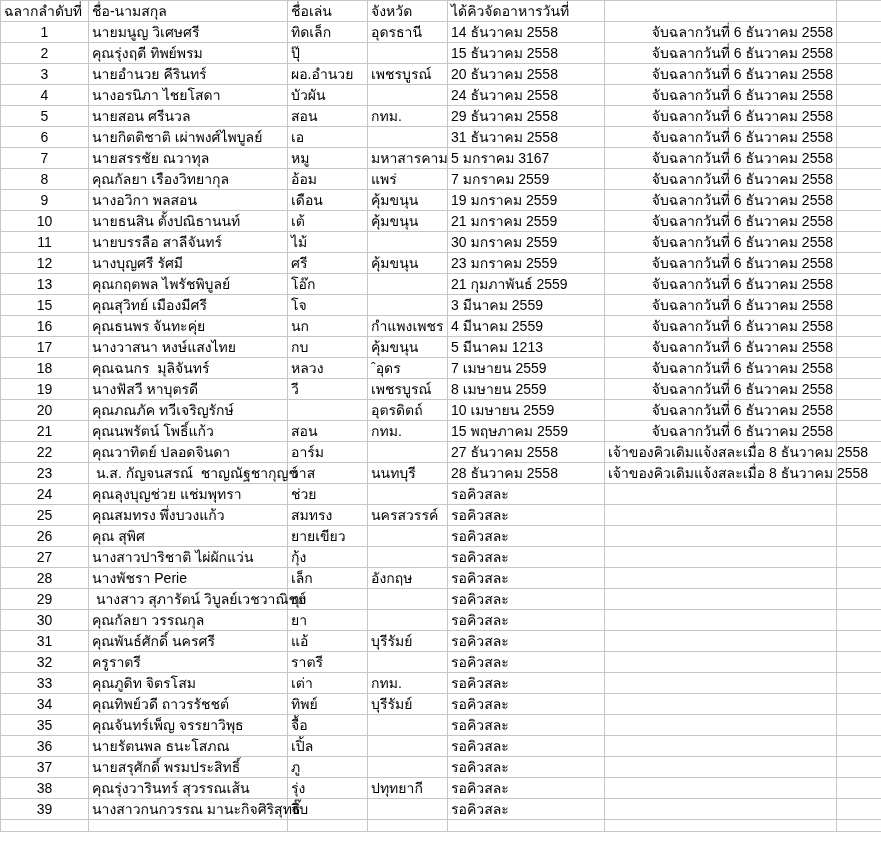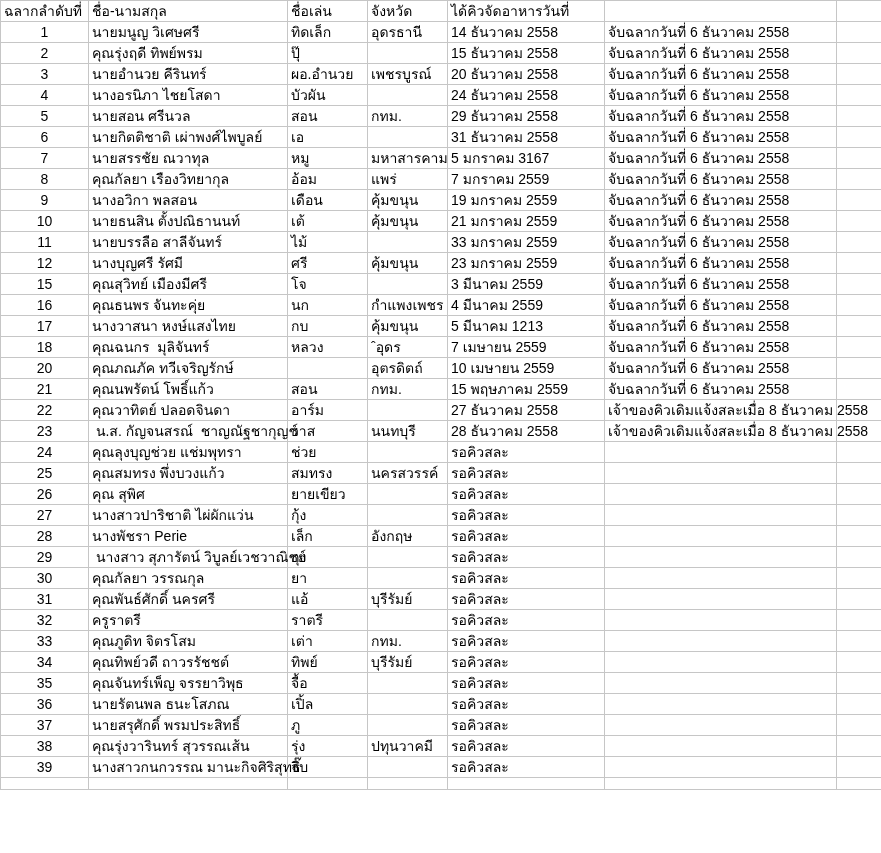--- a/index.html
+++ b/index.html
@@ -32,21 +32,21 @@
     line-height: 20px;
     padding: 0 3px;
     font-size: 14px;
     font-weight: normal;
     text-align: left;
     vertical-align: bottom;
     white-space: pre;
     overflow: visible;
   }
   table.sheet td.col-no { text-align: center; }
-  table.sheet td.col-note, table.sheet td.col-queue { overflow: visible; }
+  table.sheet td.col-note, table.sheet td.col-queue { overflow: visible; text-align: right; }
   table.sheet tr.filler td { height: 11px; line-height: 11px; }
 </style>
 </head>
 <body>
 
 <table class="sheet">
   <colgroup>
     <col class="c-no">
       <col class="c-name">
       <col class="c-nickname">
@@ -156,34 +156,43 @@
         <td class="col-province">คุ้มขนุน</td>
         <td class="col-queue-date">21 มกราคม 2559</td>
         <td class="col-note">จับฉลากวันที่ 6 ธันวาคม 2558</td>
         <td class="col-extra"></td>
       </tr>
       <tr>
         <td class="col-no">11</td>
         <td class="col-name">นายบรรลือ สาลีจันทร์</td>
         <td class="col-nickname">ไม้</td>
         <td class="col-province"></td>
-        <td class="col-queue-date">33 มกราคม 2559</td>
+        <td class="col-queue-date">30 มกราคม 2559</td>
         <td class="col-note">จับฉลากวันที่ 6 ธันวาคม 2558</td>
         <td class="col-extra"></td>
       </tr>
       <tr>
         <td class="col-no">12</td>
         <td class="col-name">นางบุญศรี รัศมี</td>
         <td class="col-nickname">ศรี</td>
         <td class="col-province">คุ้มขนุน</td>
         <td class="col-queue-date">23 มกราคม 2559</td>
         <td class="col-note">จับฉลากวันที่ 6 ธันวาคม 2558</td>
         <td class="col-extra"></td>
       </tr>
       <tr>
+        <td class="col-no">13</td>
+        <td class="col-name">คุณกฤตพล ไพรัชพิบูลย์</td>
+        <td class="col-nickname">โอ๊ก</td>
+        <td class="col-province"></td>
+        <td class="col-queue-date">21 กุมภาพันธ์ 2559</td>
+        <td class="col-note">จับฉลากวันที่ 6 ธันวาคม 2558</td>
+        <td class="col-extra"></td>
+      </tr>
+      <tr>
         <td class="col-no">15</td>
         <td class="col-name">คุณสุวิทย์ เมืองมีศรี</td>
         <td class="col-nickname">โจ</td>
         <td class="col-province"></td>
         <td class="col-queue-date">3 มีนาคม 2559</td>
         <td class="col-note">จับฉลากวันที่ 6 ธันวาคม 2558</td>
         <td class="col-extra"></td>
       </tr>
       <tr>
         <td class="col-no">16</td>
@@ -202,20 +211,29 @@
         <td class="col-queue-date">5 มีนาคม 1213</td>
         <td class="col-note">จับฉลากวันที่ 6 ธันวาคม 2558</td>
         <td class="col-extra"></td>
       </tr>
       <tr>
         <td class="col-no">18</td>
         <td class="col-name">คุณฉนกร  มุลิจันทร์</td>
         <td class="col-nickname">หลวง</td>
         <td class="col-province">ˆอุดร</td>
         <td class="col-queue-date">7 เมษายน 2559</td>
+        <td class="col-note">จับฉลากวันที่ 6 ธันวาคม 2558</td>
+        <td class="col-extra"></td>
+      </tr>
+      <tr>
+        <td class="col-no">19</td>
+        <td class="col-name">นางฟัสวี หาบุตรดี</td>
+        <td class="col-nickname">วี</td>
+        <td class="col-province">เพชรบูรณ์</td>
+        <td class="col-queue-date">8 เมษายน 2559</td>
         <td class="col-note">จับฉลากวันที่ 6 ธันวาคม 2558</td>
         <td class="col-extra"></td>
       </tr>
       <tr>
         <td class="col-no">20</td>
         <td class="col-name">คุณภณภัค ทวีเจริญรักษ์</td>
         <td class="col-nickname"></td>
         <td class="col-province">อุตรดิตถ์</td>
         <td class="col-queue-date">10 เมษายน 2559</td>
         <td class="col-note">จับฉลากวันที่ 6 ธันวาคม 2558</td>
@@ -371,21 +389,21 @@
         <td class="col-nickname">ภู</td>
         <td class="col-province"></td>
         <td class="col-queue-date">รอคิวสละ</td>
         <td class="col-note"></td>
         <td class="col-extra"></td>
       </tr>
       <tr>
         <td class="col-no">38</td>
         <td class="col-name">คุณรุ่งวารินทร์ สุวรรณเส้น</td>
         <td class="col-nickname">รุ่ง</td>
-        <td class="col-province">ปทุนวาคมี</td>
+        <td class="col-province">ปทุทยากี</td>
         <td class="col-queue-date">รอคิวสละ</td>
         <td class="col-note"></td>
         <td class="col-extra"></td>
       </tr>
       <tr>
         <td class="col-no">39</td>
         <td class="col-name">นางสาวกนกวรรณ มานะกิจศิริสุทธิ</td>
         <td class="col-nickname">จิ๊บ</td>
         <td class="col-province"></td>
         <td class="col-queue-date">รอคิวสละ</td>

